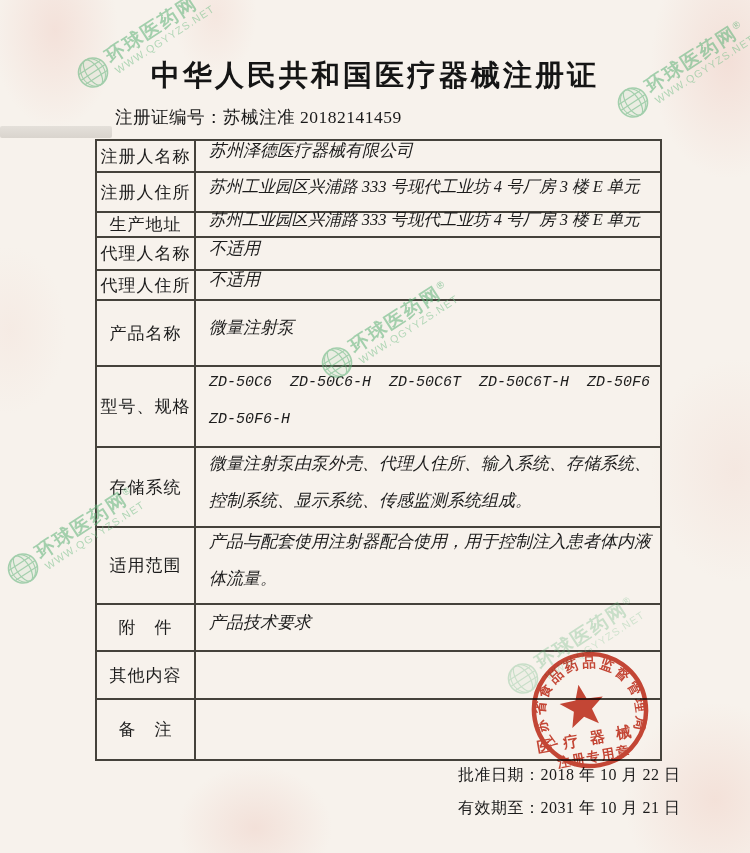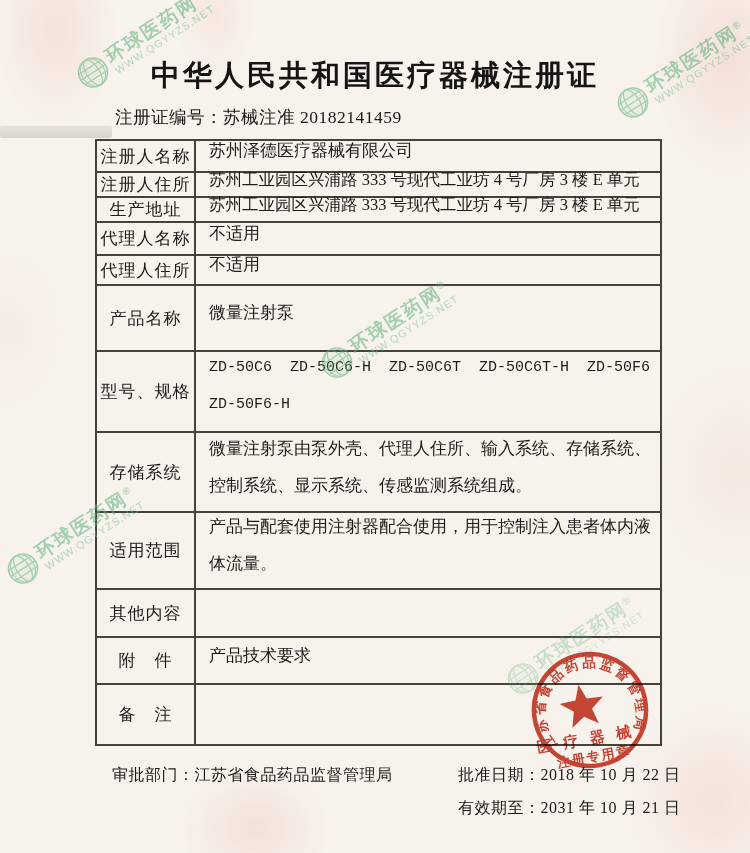--- a/index.html
+++ b/index.html
@@ -46,23 +46,23 @@
   .t-row:last-child{border-bottom:none;}
   .cell-label{
     width:99px;min-width:99px;border-right:2px solid #45423b;box-sizing:border-box;
     display:flex;align-items:center;justify-content:center;
     font-size:17px;letter-spacing:1px;text-align:center;font-family:Liberation Mono, monospace;
   }
   .cell-value{
     flex:1;display:flex;align-items:center;
     padding:3px 8px 14px 13px;
     font-size:17px;line-height:37px;
-    white-space:pre-wrap;word-break:break-all;
-  }
-  .r0{height:32px}.r1{height:25px}.r2{height:25px}.r3{height:33px}
+    white-space:pre-wrap;word-break:break-all;font-style:italic;
+  }
+  .r0{height:32px}.r1{height:40px}.r2{height:25px}.r3{height:33px}
   .r4{height:30px}.r5{height:66px}.r6{height:81px}.r7{height:80px}
   .r8{height:77px}.r9{height:47px}.r10{height:48px}.r11{height:59px}
   .tight .cell-value{font-size:16.5px;}
   .mono .cell-value{
     font-family:"Liberation Mono","DejaVu Sans Mono",monospace;
     font-size:15px;line-height:37px;
   }
   
   .footer-line{position:absolute;font-size:16px;color:#1a1a1a;letter-spacing:.5px;z-index:2;}
   .fl-approval{left:112px;top:765px;}
@@ -216,36 +216,33 @@
 ZD-50F6-H</div>
     </div>
     <div class="t-row r7">
       <div class="cell-label">存储系统</div>
       <div class="cell-value">微量注射泵由泵外壳、代理人住所、输入系统、存储系统、控制系统、显示系统、传感监测系统组成。</div>
     </div>
     <div class="t-row r8">
       <div class="cell-label">适用范围</div>
       <div class="cell-value">产品与配套使用注射器配合使用，用于控制注入患者体内液体流量。</div>
     </div>
+    <div class="t-row r9">
+      <div class="cell-label">附　件</div>
+      <div class="cell-value">产品技术要求</div>
+    </div>
     <div class="t-row r10">
       <div class="cell-label">其他内容</div>
       <div class="cell-value"></div>
     </div>
-    <div class="t-row r9">
-      <div class="cell-label">附　件</div>
-      <div class="cell-value">产品技术要求</div>
-    </div>
     <div class="t-row r11">
       <div class="cell-label">备　注</div>
     </div>
   </div>
 
-  <div class="footer-line fl-approval">
-    <span>审批部门：</span><span>江苏省食品药品监督管理局</span>
-  </div>
   <div class="footer-line fl-date1">
     <span>批准日期：</span><span>2018 年 10 月 22 日</span>
   </div>
   <div class="footer-line fl-date2">
     <span>有效期至：</span><span>2031 年 10 月 21 日</span>
   </div>
 
   <svg class="stamp" viewBox="0 0 150 150">
     <circle cx="75" cy="75" r="56" fill="none" stroke="#c63a28" stroke-width="4.5"></circle>
     <polygon points="68,48 73.7,63.2 89.9,63.9 77.2,74 81.5,89.6 68,80.7 54.5,89.6 58.8,74 46.1,63.9 62.3,63.2" fill="#c63a28"></polygon>

